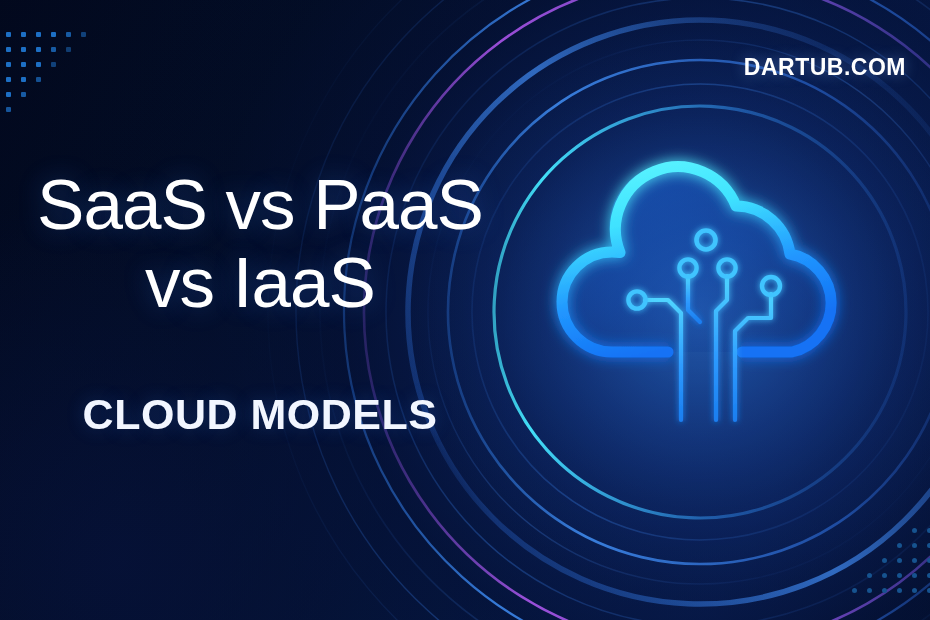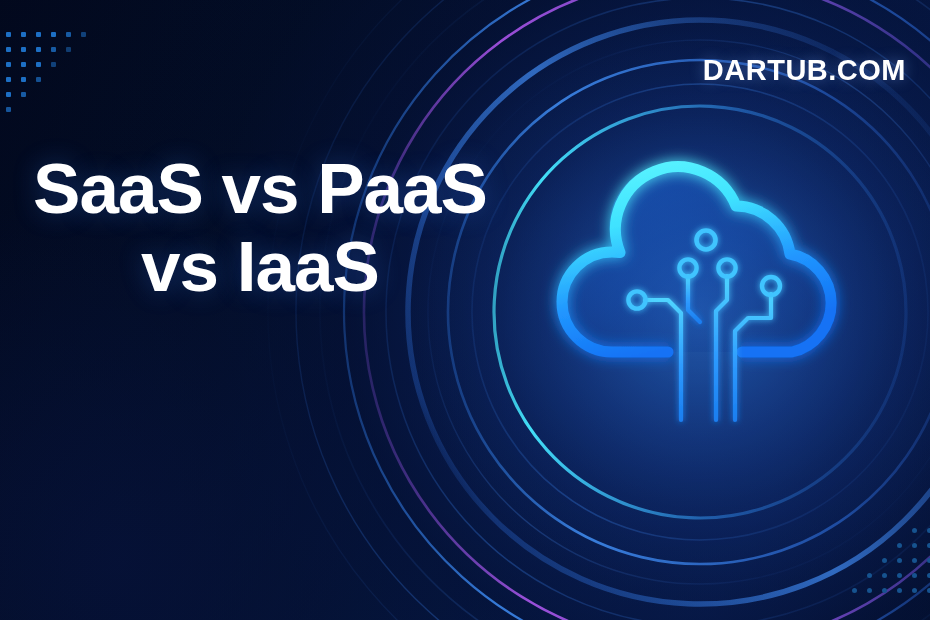--- a/index.html
+++ b/index.html
@@ -15,32 +15,32 @@
   .layer{position:absolute;top:0;left:0;width:930px;height:620px;pointer-events:none;}
   
   #arcs{mix-blend-mode:screen;}
   
   .dotgrid{position:absolute;}
   .dot{position:absolute;width:5px;height:5px;border-radius:1px;background:#1d6fc4;}
   .dot.soft{border-radius:50%;background:#16538f;}
   
   #textblock{position:absolute;left:0;top:150px;width:520px;text-align:center;}
   #title{
-    color:#ffffff;font-weight:bold;font-size:71px;line-height:78px;
-    letter-spacing:-1px;margin:0;
+    color:#ffffff;font-weight:normal;font-size:71px;line-height:78px;
+    letter-spacing:-1px;margin:16px;
     text-shadow:0 0 26px rgba(60,130,255,0.32);
   }
   #subtitle{
     color:#f2f6ff;font-weight:bold;font-size:43px;line-height:51px;
     letter-spacing:0.5px;margin:16px 0 0 0;
     text-shadow:0 0 18px rgba(60,130,255,0.25);
   }
   #watermark{
     position:absolute;right:24px;top:54px;
-    color:#ffffff;font-weight:bold;font-size:29px;letter-spacing:0.5px;
+    color:#ffffff;font-weight:bold;font-size:23px;letter-spacing:0.5px;
     text-shadow:0 0 14px rgba(120,170,255,0.45);
     margin-left:26px;
   }
   #cloudwrap{position:absolute;left:0;top:0;width:930px;height:620px;}
 </style>
 </head>
 <body>
 
 <div id="stage">
 
@@ -244,18 +244,18 @@
     <div class="dot soft" style="left:0px;top:60px;"></div>
     <div class="dot soft" style="left:15px;top:60px;"></div>
     <div class="dot soft" style="left:30px;top:60px;"></div>
     <div class="dot soft" style="left:45px;top:60px;"></div>
     <div class="dot soft" style="left:60px;top:60px;"></div>
     <div class="dot soft" style="left:75px;top:60px;"></div>
   </div>
 
   <div id="textblock">
     <h1 id="title"><span>SaaS vs PaaS</span><br><span>vs IaaS</span></h1>
-    <h2 id="subtitle"><br></h2>
+    <h2 id="subtitle"><br><span>CLOUD MODELS</span></h2>
   </div>
 
   <div id="watermark">DARTUB.COM</div>
 
 </div>
 
 </body></html>

